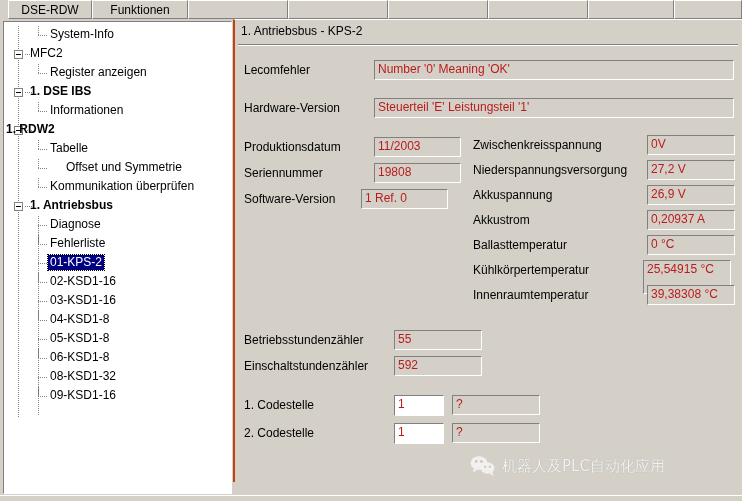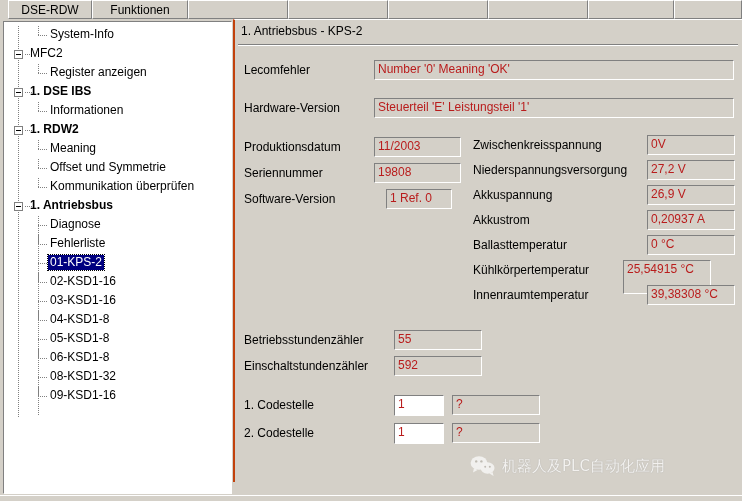--- a/index.html
+++ b/index.html
@@ -200,23 +200,23 @@
   </div>
 
 <div id="tree-panel">
   <div id="tree-inner">
       <div class="vline" style="left: 14px; top: 0px; height: 391px;"></div>
       <div class="tree-row"><span class="hline" style="left: 34px; top: 9px; width: 9px;"></span><span class="vline" style="left: 34px; top: 0px; height: 10px;"></span><span class="tree-label" style="margin-left: 44px;">System-Info</span></div>
       <div class="tree-row"><span class="expander" style="left: 10px;"></span><span class="hline" style="left: 21px; top: 9px; width: 8px;"></span><span class="tree-label" style="margin-left: 24px;">MFC2</span></div>
       <div class="tree-row"><span class="hline" style="left: 34px; top: 9px; width: 9px;"></span><span class="vline" style="left: 34px; top: 0px; height: 10px;"></span><span class="tree-label" style="margin-left: 44px;">Register anzeigen</span></div>
       <div class="tree-row bold"><span class="expander" style="left: 10px;"></span><span class="hline" style="left: 21px; top: 9px; width: 8px;"></span><span class="tree-label" style="margin-left: 24px;">1. DSE IBS</span></div>
       <div class="tree-row"><span class="hline" style="left: 34px; top: 9px; width: 9px;"></span><span class="vline" style="left: 34px; top: 0px; height: 10px;"></span><span class="tree-label" style="margin-left: 44px;">Informationen</span></div>
-      <div class="tree-row bold"><span class="expander" style="left: 10px;"></span><span class="hline" style="left: 21px; top: 9px; width: 8px;"></span><span class="tree-label" style="margin-left: 24px;">1. RDW2</span></div>
-      <div class="tree-row"><span class="hline" style="left: 34px; top: 9px; width: 9px;"></span><span class="vline" style="left: 34px; top: 0px; height: 10px;"></span><span class="tree-label" style="margin-left: 44px;">Meaning</span></div>
-      <div class="tree-row"><span class="hline" style="left: 34px; top: 9px; width: 9px;"></span><span class="vline" style="left: 34px; top: 0px; height: 10px;"></span><span class="tree-label" style="margin-left: 44px;">Offset und Symmetrie</span></div>
+      <div class="tree-row bold"><span class="expander" style="left: 10px;"></span><span class="hline" style="left: 21px; top: 9px; width: 8px;"></span><span class="tree-label" style="">1. RDW2</span></div>
+      <div class="tree-row"><span class="hline" style="left: 34px; top: 9px; width: 9px;"></span><span class="vline" style="left: 34px; top: 0px; height: 10px;"></span><span class="tree-label" style="margin-left: 44px;">Tabelle</span></div>
+      <div class="tree-row"><span class="hline" style="left: 34px; top: 9px; width: 9px;"></span><span class="vline" style="left: 34px; top: 0px; height: 10px;"></span><span class="tree-label" style="margin-left: 60px;">Offset und Symmetrie</span></div>
       <div class="tree-row"><span class="hline" style="left: 34px; top: 9px; width: 9px;"></span><span class="vline" style="left: 34px; top: 0px; height: 10px;"></span><span class="tree-label" style="margin-left: 44px;">Kommunikation überprüfen</span></div>
       <div class="tree-row bold"><span class="expander" style="left: 10px;"></span><span class="hline" style="left: 21px; top: 9px; width: 8px;"></span><span class="tree-label" style="margin-left: 24px;">1. Antriebsbus</span></div>
       <div class="tree-row"><span class="hline" style="left: 34px; top: 9px; width: 9px;"></span><span class="vline" style="left: 34px; top: 0px; height: 10px;"></span><span class="tree-label" style="margin-left: 44px;">Diagnose</span></div>
       <div class="tree-row"><span class="hline" style="left: 34px; top: 9px; width: 9px;"></span><span class="vline" style="left: 34px; top: 0px; height: 10px;"></span><span class="tree-label" style="margin-left: 44px;">Fehlerliste</span></div>
       <div class="tree-row sel"><span class="hline" style="left: 34px; top: 9px; width: 9px;"></span><span class="vline" style="left: 34px; top: 0px; height: 10px;"></span><span class="tree-label" style="margin-left: 44px;">01-KPS-2</span></div>
       <div class="tree-row"><span class="hline" style="left: 34px; top: 9px; width: 9px;"></span><span class="vline" style="left: 34px; top: 0px; height: 10px;"></span><span class="tree-label" style="margin-left: 44px;">02-KSD1-16</span></div>
       <div class="tree-row"><span class="hline" style="left: 34px; top: 9px; width: 9px;"></span><span class="vline" style="left: 34px; top: 0px; height: 10px;"></span><span class="tree-label" style="margin-left: 44px;">03-KSD1-16</span></div>
       <div class="tree-row"><span class="hline" style="left: 34px; top: 9px; width: 9px;"></span><span class="vline" style="left: 34px; top: 0px; height: 10px;"></span><span class="tree-label" style="margin-left: 44px;">04-KSD1-8</span></div>
       <div class="tree-row"><span class="hline" style="left: 34px; top: 9px; width: 9px;"></span><span class="vline" style="left: 34px; top: 0px; height: 10px;"></span><span class="tree-label" style="margin-left: 44px;">05-KSD1-8</span></div>
       <div class="tree-row"><span class="hline" style="left: 34px; top: 9px; width: 9px;"></span><span class="vline" style="left: 34px; top: 0px; height: 10px;"></span><span class="tree-label" style="margin-left: 44px;">06-KSD1-8</span></div>
@@ -236,35 +236,35 @@
       <div class="field" style="left: 139px; top: 40px; width: 360px; height: 20px;">Number '0'   Meaning 'OK'</div>
       <div class="lbl" style="left: 9px; top: 81px;">Hardware-Version</div>
       <div class="field" style="left: 139px; top: 78px; width: 360px; height: 20px;">Steuerteil 'E'   Leistungsteil '1'</div>
     </div>
   <div id="left-field-group" style="position: absolute; left: 0px; top: 0px; width: 100%; height: 100%;">
       <div class="lbl" style="left: 9px; top: 120px;">Produktionsdatum</div>
       <div class="field" style="left: 139px; top: 117px; width: 87px; height: 20px;">11/2003</div>
       <div class="lbl" style="left: 9px; top: 146px;">Seriennummer</div>
       <div class="field" style="left: 139px; top: 143px; width: 87px; height: 20px;">19808</div>
       <div class="lbl" style="left: 9px; top: 172px;">Software-Version</div>
-      <div class="field" style="left: 151px; top: 169px; width: 66px; height: 20px;">1 Ref. 0</div>
+      <div class="field" style="left: 126px; top: 169px; width: 87px; height: 20px;">1 Ref. 0</div>
     </div>
   <div id="right-field-group" style="position: absolute; left: 0px; top: 0px; width: 100%; height: 100%;">
       <div class="lbl" style="left: 238px; top: 118px;">Zwischenkreisspannung</div>
       <div class="field" style="left: 412px; top: 115px; width: 88px; height: 20px;">0V</div>
       <div class="lbl" style="left: 238px; top: 143px;">Niederspannungsversorgung</div>
       <div class="field" style="left: 412px; top: 140px; width: 88px; height: 20px;">27,2 V</div>
       <div class="lbl" style="left: 238px; top: 168px;">Akkuspannung</div>
       <div class="field" style="left: 412px; top: 165px; width: 88px; height: 20px;">26,9 V</div>
       <div class="lbl" style="left: 238px; top: 193px;">Akkustrom</div>
       <div class="field" style="left: 412px; top: 190px; width: 88px; height: 20px;">0,20937 A</div>
       <div class="lbl" style="left: 238px; top: 218px;">Ballasttemperatur</div>
       <div class="field" style="left: 412px; top: 215px; width: 88px; height: 20px;">0 °C</div>
       <div class="lbl" style="left: 238px; top: 243px;">Kühlkörpertemperatur</div>
-      <div class="field" style="left: 388px; top: 240px; width: 88px; height: 34px;">25,54915 °C</div>
+      <div class="field" style="left: 408px; top: 240px; width: 88px; height: 34px;">25,54915 °C</div>
       <div class="lbl" style="left: 238px; top: 268px;">Innenraumtemperatur</div>
       <div class="field" style="left: 412px; top: 265px; width: 88px; height: 20px;">39,38308 °C</div>
     </div>
   <div id="counter-field-group" style="position: absolute; left: 0px; top: 0px; width: 100%; height: 100%;">
       <div class="lbl" style="left: 9px; top: 313px;">Betriebsstundenzähler</div>
       <div class="field" style="left: 159px; top: 310px; width: 88px; height: 20px;">55</div>
       <div class="lbl" style="left: 9px; top: 339px;">Einschaltstundenzähler</div>
       <div class="field" style="left: 159px; top: 336px; width: 88px; height: 20px;">592</div>
     </div>
   <div id="code-field-group" style="position: absolute; left: 0px; top: 0px; width: 100%; height: 100%;">

